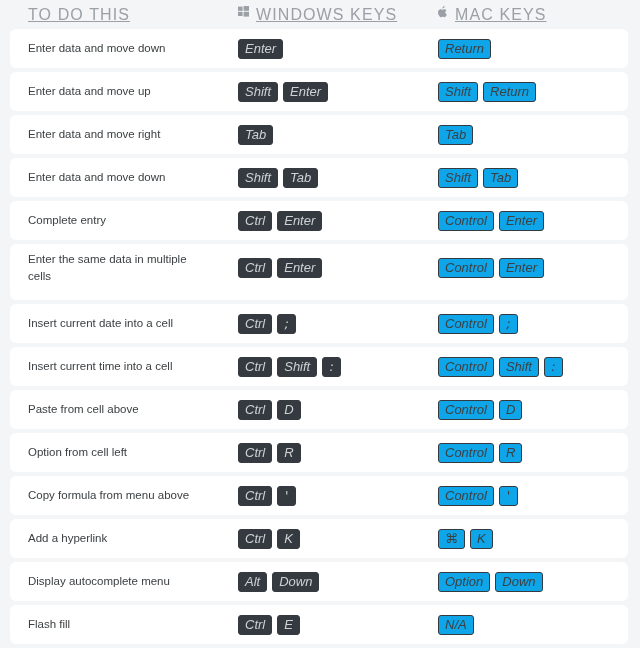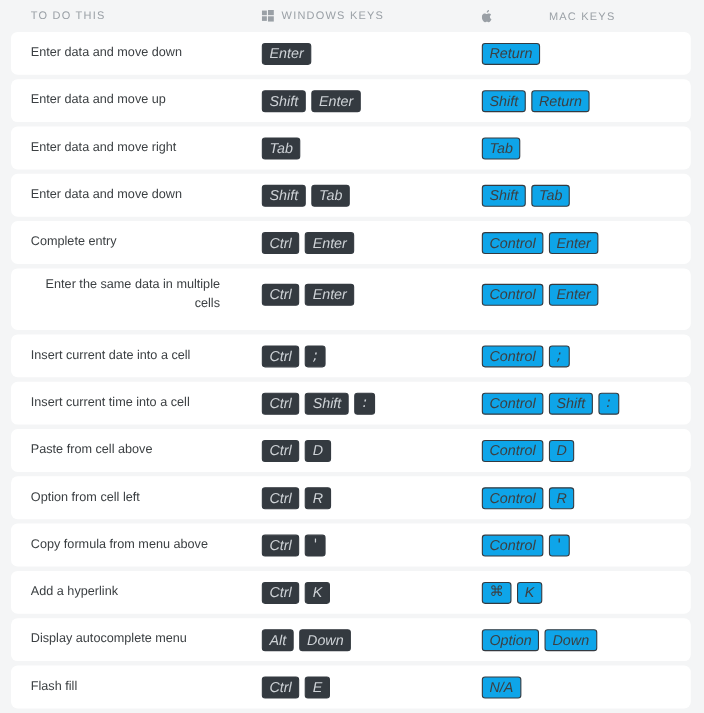--- a/index.html
+++ b/index.html
@@ -23,31 +23,32 @@
 
   
   .head-row {
     display: flex;
     align-items: center;
     height: 29px;
     padding-left: 18px;
     box-sizing: border-box;
   }
   .head-cell {
-    font-size: 10px;
+    font-size: 16px;
     letter-spacing: 1.1px;
     color: #9aa0a6;
     text-transform: uppercase;
     display: flex;
-    align-items: flex-end;
+    align-items: flex-start;
     white-space: nowrap;
+    text-decoration: underline;
   }
   .col-a { width: 210px; flex: none; }
   .col-b { width: 200px; flex: none; }
-  .col-c { flex: 1 1 auto; gap: 44px; }
+  .col-c { flex: 1 1 auto; }
 
   .hicon {
     display: inline-block;
     margin-right: 7px;
     line-height: 0;
   }
   .hicon svg { display: block; }
 
   
   .row {
@@ -60,21 +61,20 @@
     padding: 0 0 0 18px;
     box-sizing: border-box;
   }
   .row.tall { min-height: 56px; }
 
   .cell {
     display: flex;
     align-items: center;
     min-height: 39px;
     box-sizing: border-box;
-    text-align: right;
   }
   .cell.keys { align-items: center; }
   .row.tall .cell.keys { min-height: 47px; align-items: center; }
 
   .label {
     font-size: 11.5px;
     color: #3c4043;
     line-height: 1.45;
     max-width: 172px;
   }

